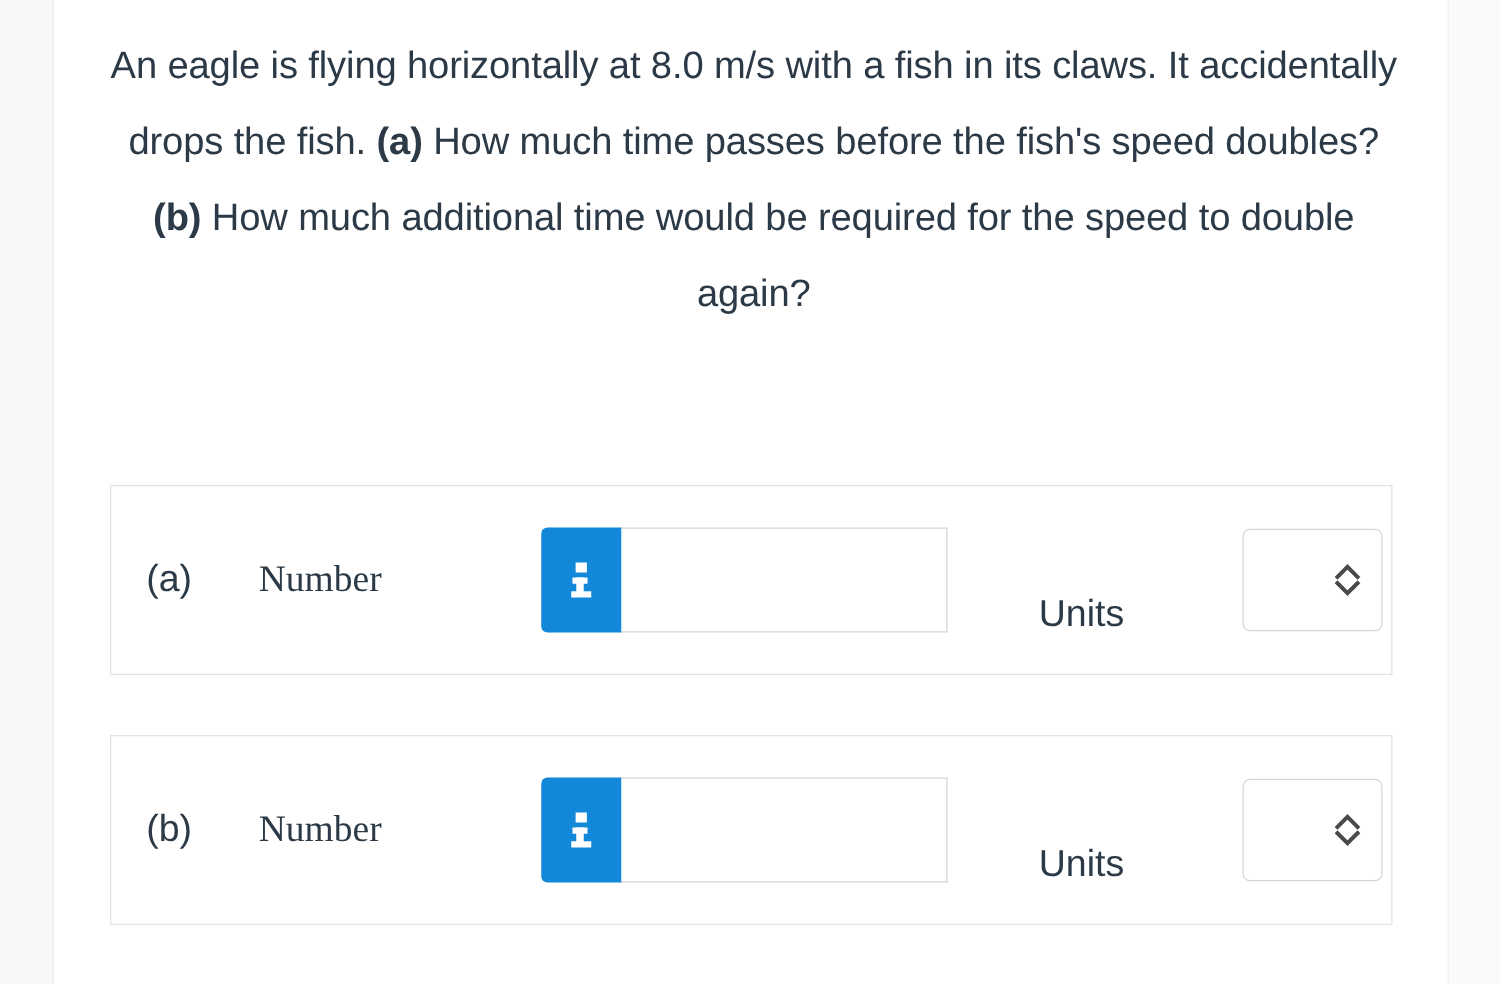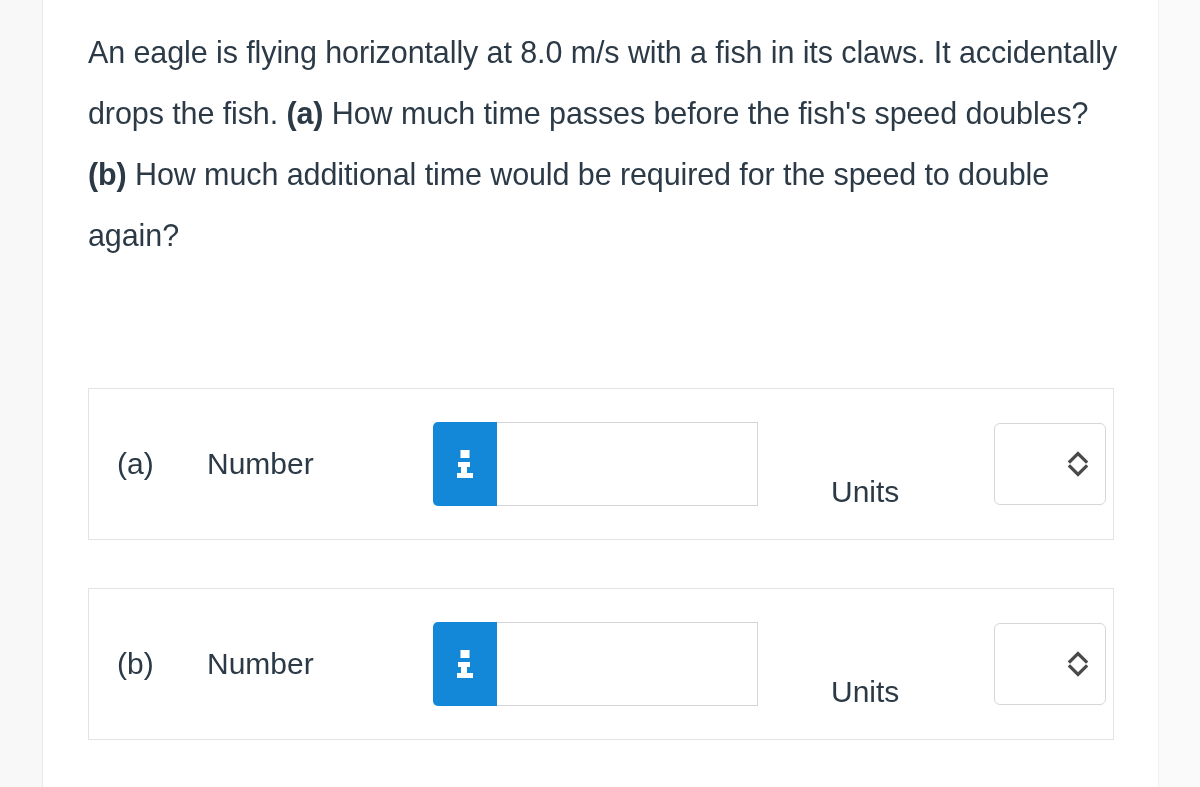--- a/index.html
+++ b/index.html
@@ -49,20 +49,21 @@
   .question {
     position: absolute;
     left: 44px;
     top: 22px;
     width: 1030px;
     font-size: 30.5px;
     line-height: 61px;
     color: #2b3a46;
     letter-spacing: -0.1px;
     font-weight: 400;
+    text-align: center;
   }
   .question b {
     font-weight: 700;
   }
 
   
   .answer-card {
     position: absolute;
     left: 44px;
     width: 1026px;
@@ -91,20 +92,21 @@
   }
 
   .number-label {
     position: absolute;
     left: 118px;
     top: 50%;
     transform: translateY(-50%);
     font-size: 30px;
     color: #2b3a46;
     white-space: nowrap;
+    font-family: Liberation Serif, serif;
   }
 
   
   .input-group {
     position: absolute;
     left: 344px;
     top: 50%;
     transform: translateY(-50%);
     display: flex;
     align-items: stretch;

